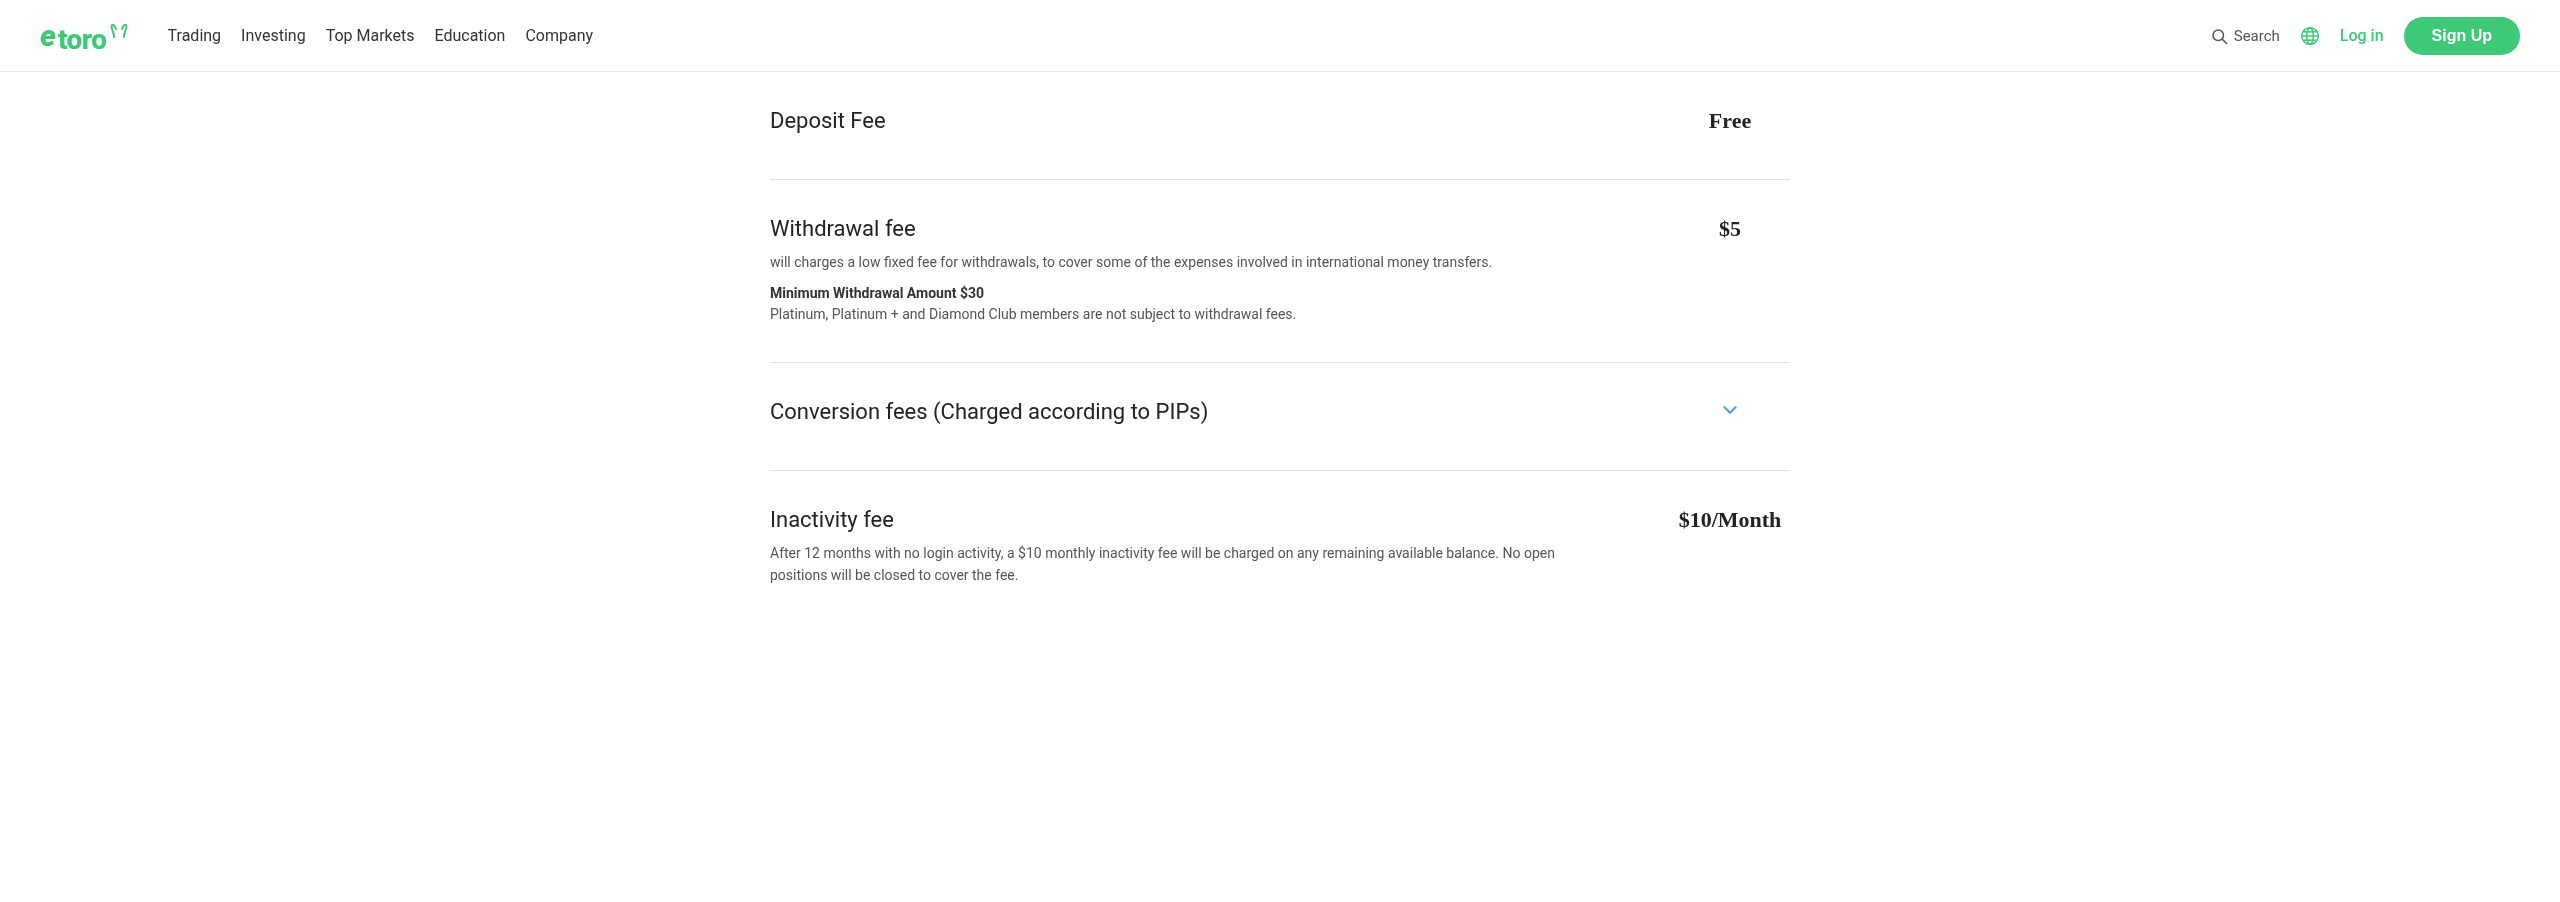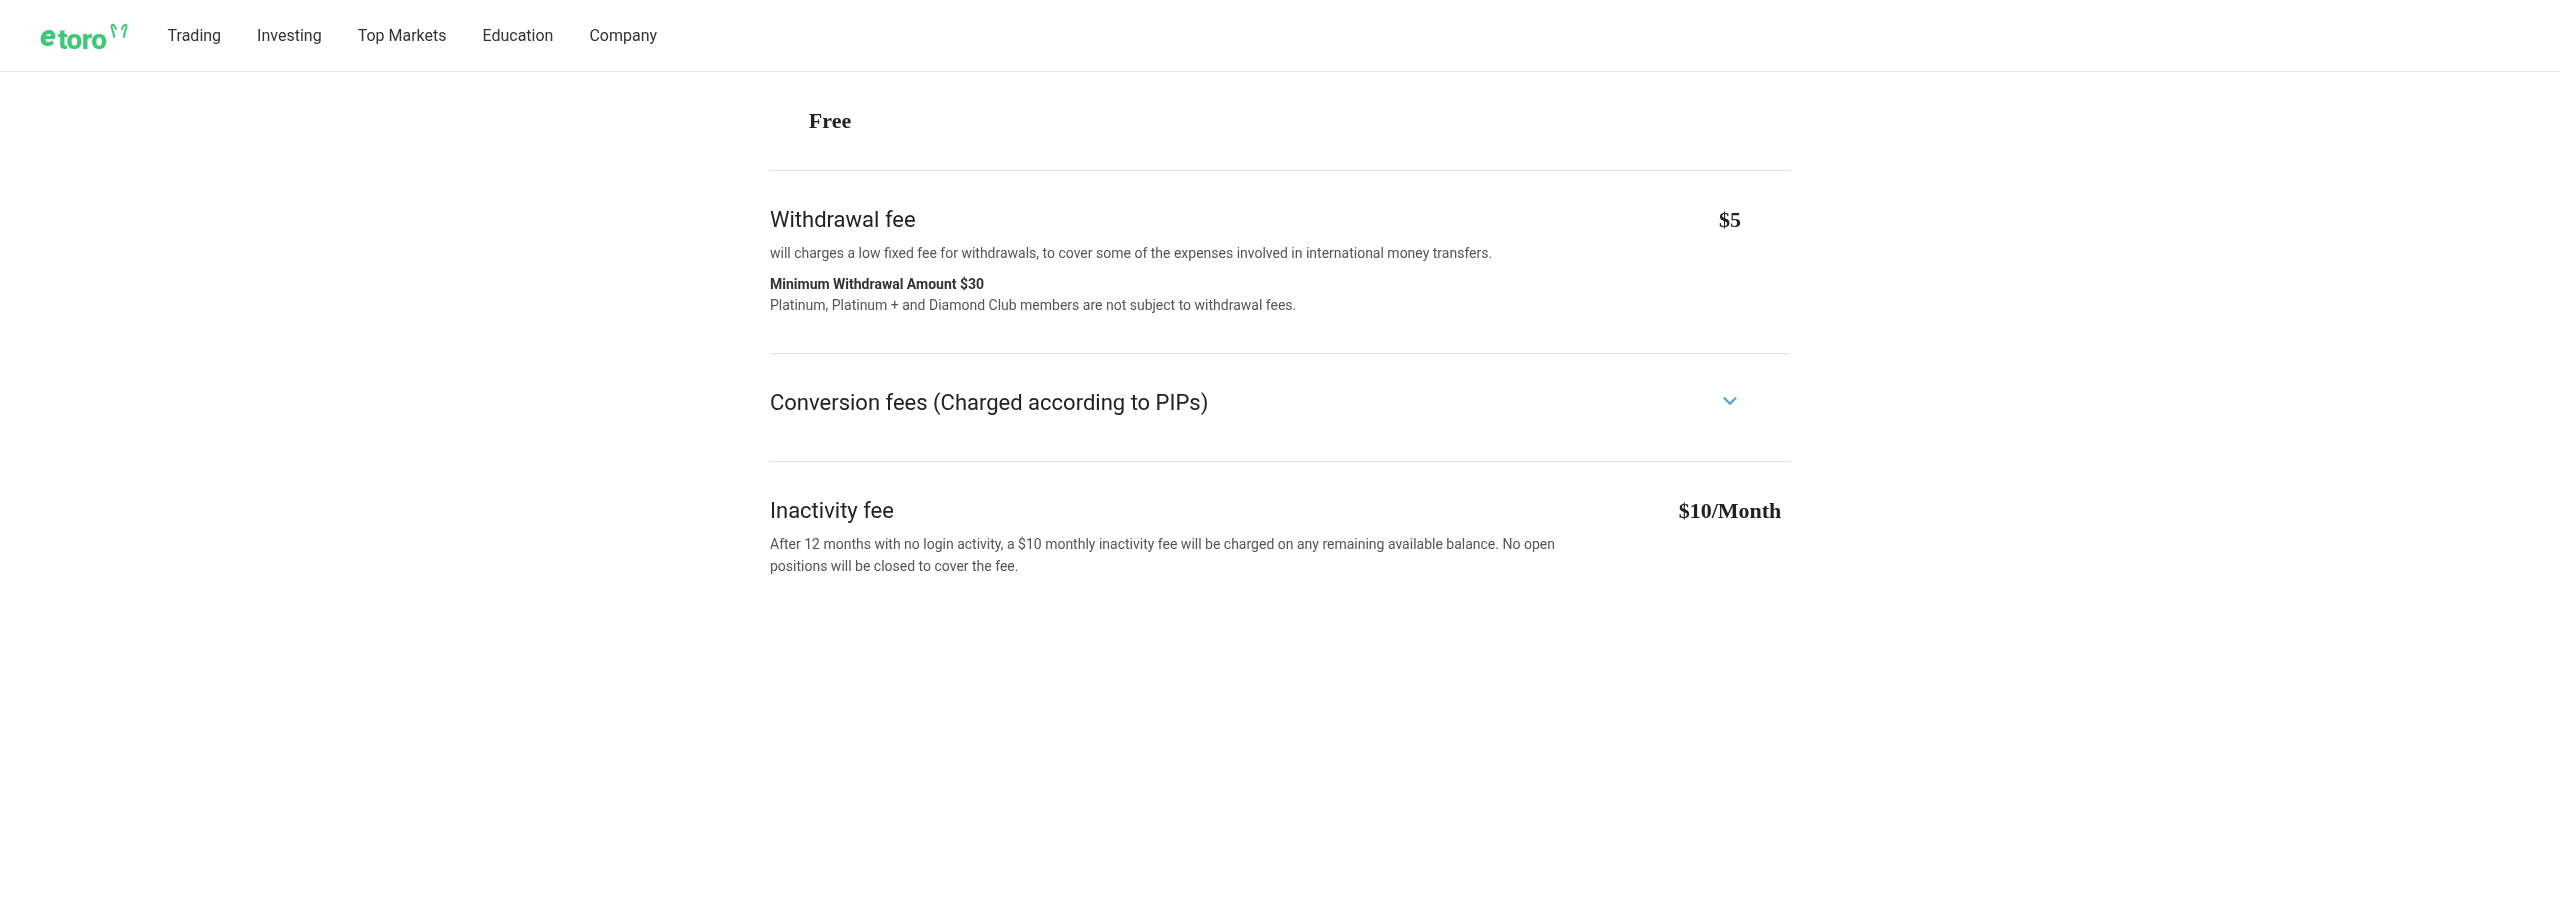--- a/index.html
+++ b/index.html
@@ -30,21 +30,21 @@
 
     .logo-wrap {
       display: flex;
       align-items: center;
       margin-right: 40px;
     }
 
     .nav-links {
       display: flex;
       align-items: center;
-      gap: 36px;
+      gap: 20px;
       flex: 1;
     }
 
     .nav-link {
       font-size: 16px;
       color: #333;
       text-decoration: none;
       cursor: pointer;
       white-space: nowrap;
     }
@@ -216,25 +216,48 @@
   </div>
 
   <div class="nav-links">
     <a class="nav-link">Trading</a>
     <a class="nav-link">Investing</a>
     <a class="nav-link">Top Markets</a>
     <a class="nav-link">Education</a>
     <a class="nav-link">Company</a>
   </div>
 
+  <div class="nav-right">
+    <div class="search-wrap">
+      <svg class="search-icon-svg" viewBox="0 0 24 24">
+        <circle cx="11" cy="11" r="7"></circle>
+        <line x1="16.5" y1="16.5" x2="22" y2="22"></line>
+      </svg>
+      <span>Search</span>
+    </div>
+
+    <svg class="globe-icon-svg" viewBox="0 0 24 24">
+      <circle cx="12" cy="12" r="10"></circle>
+      <ellipse cx="12" cy="12" rx="4" ry="10"></ellipse>
+      <line x1="2" y1="12" x2="22" y2="12"></line>
+      <line x1="4" y1="7" x2="20" y2="7"></line>
+      <line x1="4" y1="17" x2="20" y2="17"></line>
+    </svg>
+
+    <a class="login-btn">Log in</a>
+    <button class="signup-btn">Sign Up</button>
+  </div>
 </nav>
 
 <div class="main-content">
 
   <div class="fee-row">
+    <div class="fee-left">
+      <div class="fee-title">Deposit Fee</div>
+    </div>
     <div class="fee-right">
       <span class="fee-value">Free</span>
     </div>
   </div>
 
   <div class="fee-row">
     <div class="fee-left">
       <div class="fee-title">Withdrawal fee</div>
       <div class="fee-desc">will charges a low fixed fee for withdrawals, to cover some of the expenses involved in international money transfers.</div>
       <div class="fee-desc-bold">Minimum Withdrawal Amount $30</div>

